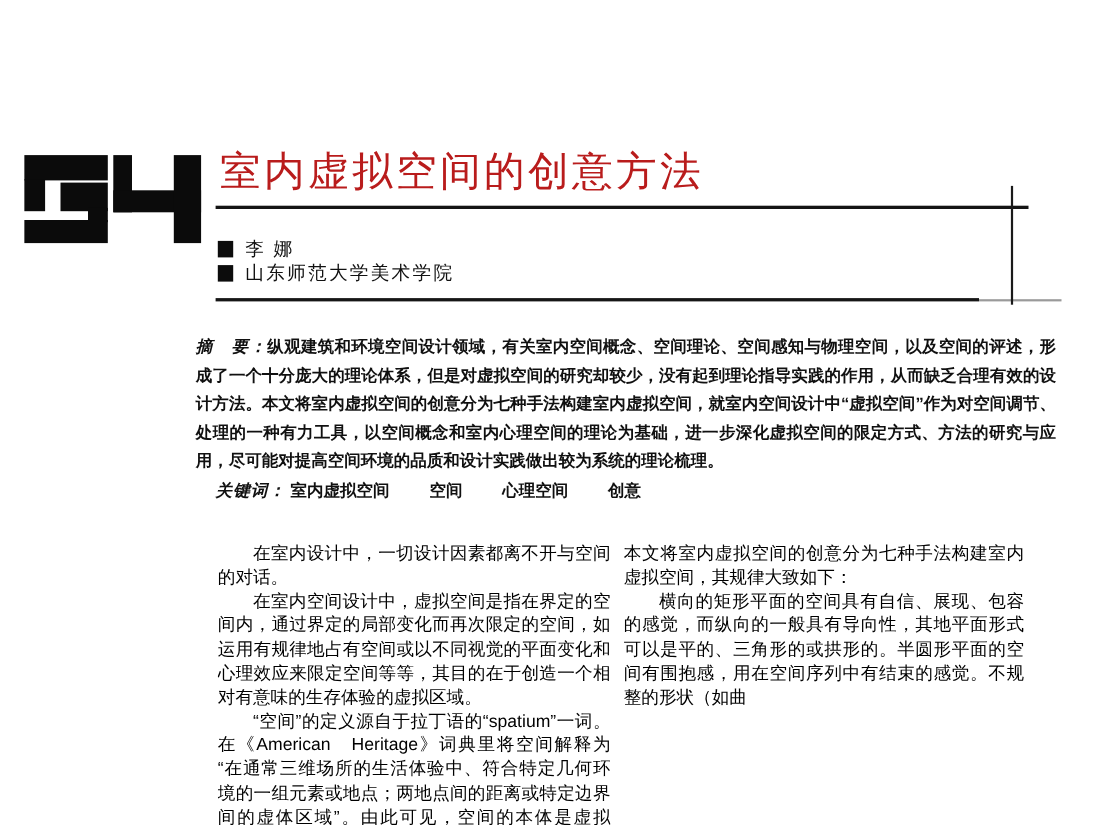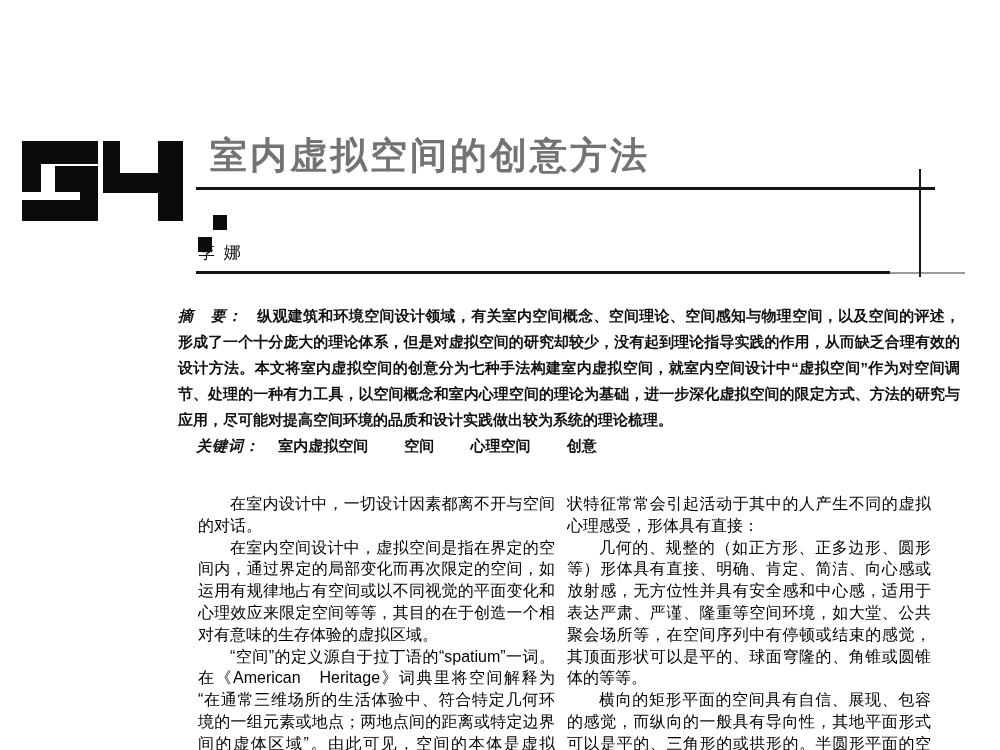--- a/index.html
+++ b/index.html
@@ -12,42 +12,42 @@
     font-family: "Liberation Sans", sans-serif;
     color: #0a0a0a;
   }
 
   
   .logo { position: absolute; left: 22px; top: 141px; width: 161px; height: 81px; }
   .logo svg { display: block; }
   .sr-data { position: absolute; width: 1px; height: 1px; overflow: hidden; clip-path: inset(50%); white-space: nowrap; }
 
   .title {
-    position: absolute; left: 210px; top: 134px; margin: 0;
-    font-size: 37px; font-weight: 700; letter-spacing: 3px; line-height: 1.2;
-    color: #737373; white-space: nowrap;
+    position: absolute; left: 200px; top: 134px; margin: 0;
+    font-size: 37px; font-weight: 400; letter-spacing: 3px; line-height: 1.2;
+    color: #b91c1c; white-space: nowrap;
   }
   .title-rule   { position: absolute; left: 196px; top: 187px; width: 739px; height: 3px; background: #141414; }
   .bottom-rule-black { position: absolute; left: 196px; top: 271px; width: 694px; height: 3px; background: #161616; }
   .bottom-rule-gray  { position: absolute; left: 890px; top: 272px; width: 75px;  height: 2px; background: #9a9a9a; }
   .margin-vrule { position: absolute; left: 919px; top: 169px; width: 2px; height: 108px; background: #1a1a1a; }
 
   .author-row { position: absolute; left: 198px; display: flex; align-items: center; gap: 11px; }
-  .author-row.r1 { top: 215px; flex-direction: column; }
+  .author-row.r1 { top: 215px; }
   .author-row.r2 { top: 237px; }
   .author-bullet { width: 14px; height: 15px; background: #0c0c0c; flex: none; }
   .author-text { font-size: 17px; letter-spacing: 2px; color: #111; }
 
   
   .abstract {
     position: absolute; left: 178px; top: 303px; width: 782px;
     font-size: 15px; line-height: 26px; font-weight: bold;
     text-align: justify; color: #101010;
   }
-  .meta-label { font-style: italic; font-weight: bold; letter-spacing: 1px; padding-right: 14px; }
+  .meta-label { font-style: italic; font-weight: bold; letter-spacing: 1px; }
   .keywords { position: absolute; left: 196px; top: 426px; font-size: 15px; font-weight: bold; color: #101010; margin-top: 11px; }
   .keyword-item { display: inline-block; margin-right: 32px; }
 
   
   .col {
     position: absolute; top: 493px; height: 257px; overflow: hidden;
     font-size: 16px; line-height: 21.8px; text-align: justify; color: #000000;
     font-weight: 500;
   }
   .col-left  { left: 198px; width: 357px; }
@@ -80,20 +80,21 @@
 
   <h1 class="title">室内虚拟空间的创意方法</h1>
   <div class="title-rule"></div>
 
   <div class="author-row r1">
     <span class="author-bullet"></span>
     <span class="author-text">李  娜</span>
   </div>
   <div class="author-row r2">
     <span class="author-bullet"></span>
+    <span class="author-text">山东师范大学美术学院</span>
   </div>
 
   <div class="bottom-rule-black"></div>
   <div class="bottom-rule-gray"></div>
   <div class="margin-vrule"></div>
 
   <div class="abstract">
     <span class="meta-label">摘　要：</span><span>纵观建筑和环境空间设计领域，有关室内空间概念、空间理论、空间感知与物理空间，以及空间的评述，形成了一个十分庞大的理论体系，但是对虚拟空间的研究却较少，没有起到理论指导实践的作用，从而缺乏合理有效的设计方法。本文将室内虚拟空间的创意分为七种手法构建室内虚拟空间，就室内空间设计中“虚拟空间”作为对空间调节、处理的一种有力工具，以空间概念和室内心理空间的理论为基础，进一步深化虚拟空间的限定方式、方法的研究与应用，尽可能对提高空间环境的品质和设计实践做出较为系统的理论梳理。</span>
   </div>
 
@@ -105,18 +106,17 @@
     <span class="keyword-item">创意</span>
   </div>
 
   <div class="col col-left">
     <p>在室内设计中，一切设计因素都离不开与空间的对话。</p>
     <p>在室内空间设计中，虚拟空间是指在界定的空间内，通过界定的局部变化而再次限定的空间，如运用有规律地占有空间或以不同视觉的平面变化和心理效应来限定空间等等，其目的在于创造一个相对有意味的生存体验的虚拟区域。</p>
     <p>“空间”的定义源自于拉丁语的“spatium”一词。在《American　Heritage》词典里将空间解释为“在通常三维场所的生活体验中、符合特定几何环境的一组元素或地点；两地点间的距离或特定边界间的虚体区域”。由此可见，空间的本体是虚拟的，而根据哲学中“空间和</p>
   </div>
 
   <div class="col col-right">
-    <p class="no-indent">状特征常常会引起活动于其中的人产生不同的虚拟心理感受，形体具有直接：</p>
-    <p>几何的、规整的（如正方形、正多边形、圆形等）形体具有直接、明确、肯定、简洁、向心感或放射感，无方位性并具有安全感和中心感，适用于表达严肃、严谨、隆重等空间环境，如大堂、公共聚会场所等，在空间序列中有停顿或结束的感觉，其顶面形状可以是平的、球面穹隆的、角锥或圆锥体的等等。</p>
+    <p class="no-indent">本文将室内虚拟空间的创意分为七种手法构建室内虚拟空间，其规律大致如下：</p>
     <p>横向的矩形平面的空间具有自信、展现、包容的感觉，而纵向的一般具有导向性，其地平面形式可以是平的、三角形的或拱形的。半圆形平面的空间有围抱感，用在空间序列中有结束的感觉。不规整的形状（如曲</p>
   </div>
 
 </div>
 
 </body></html>

